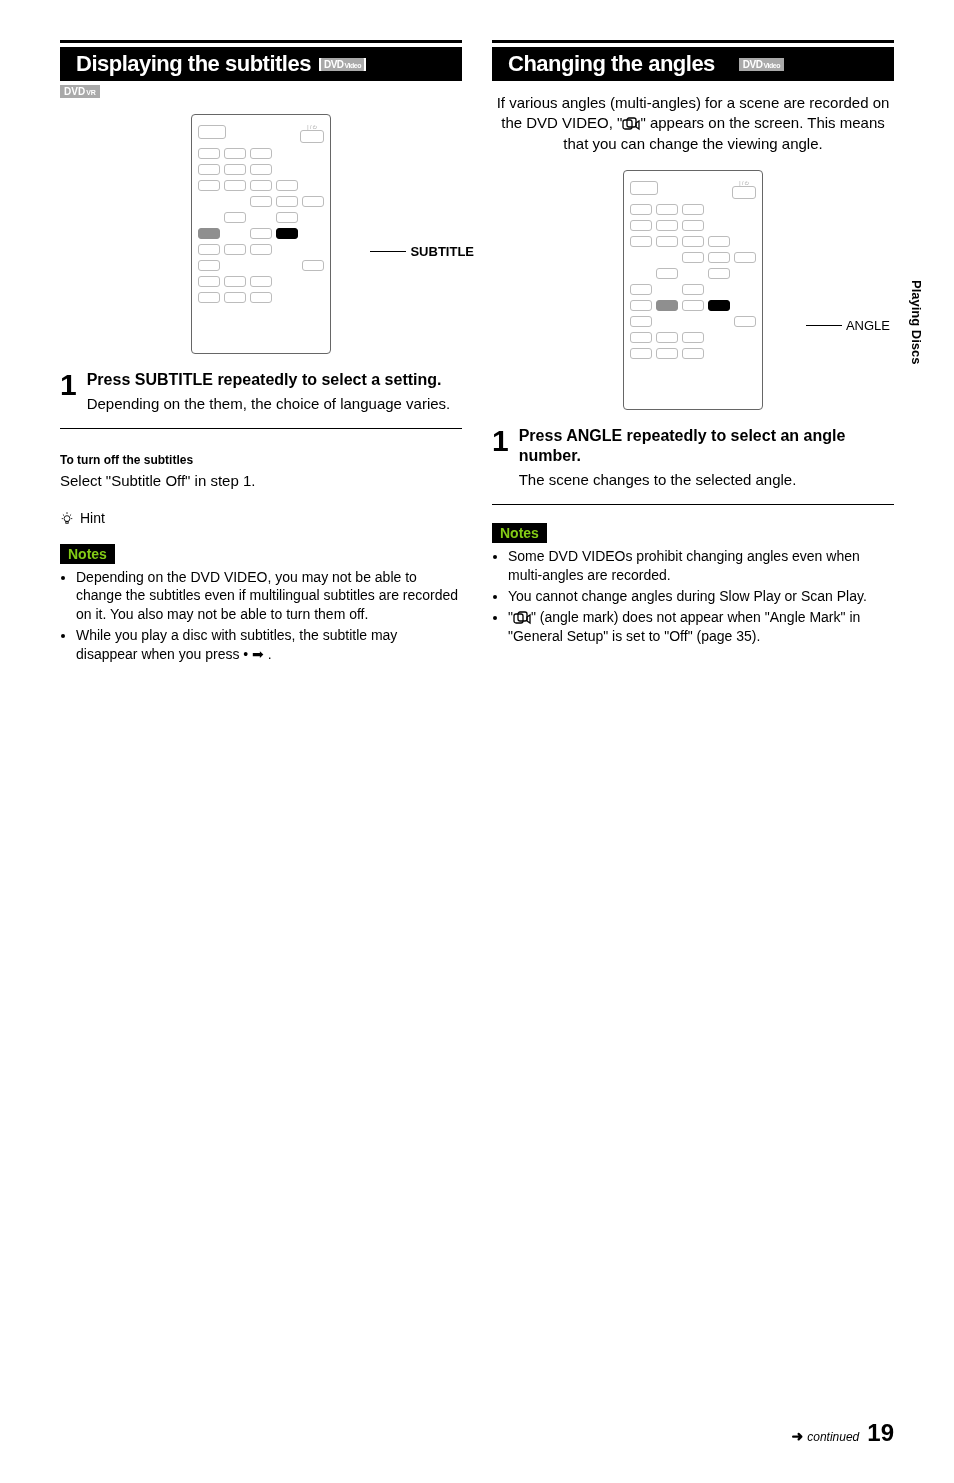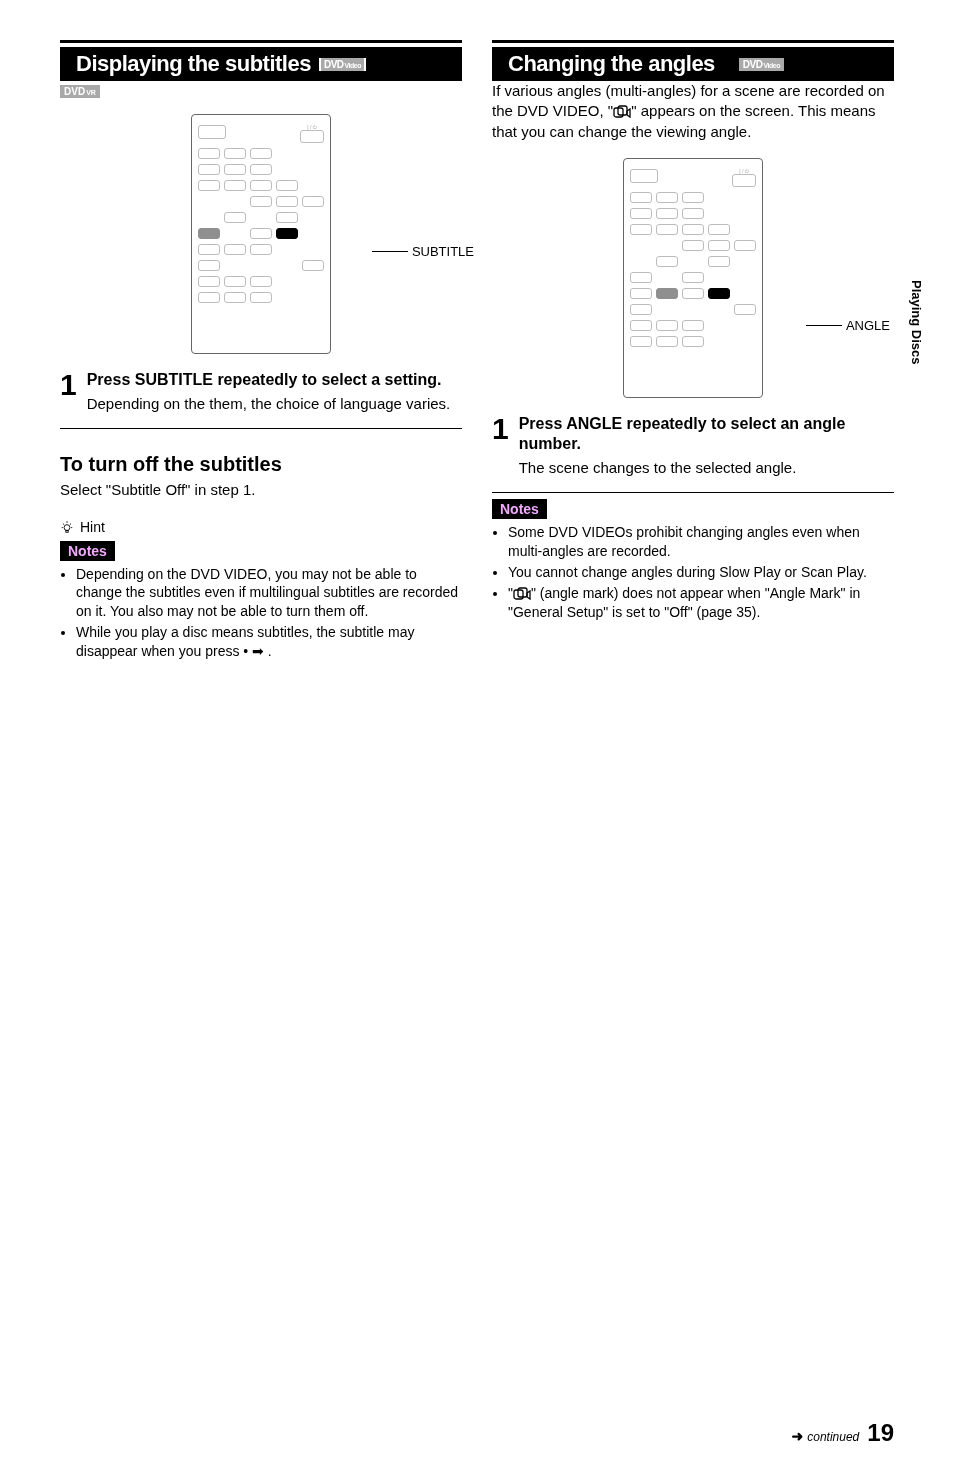--- a/index.html
+++ b/index.html
@@ -50,20 +50,22 @@
     display: inline-flex;
     align-items: baseline;
   }
   .dvd-tag .sub {
     font-size: 7px;
     margin-left: 1px;
   }
   .para {
     font-size: 15px;
     line-height: 1.35;
+    margin-top: 12px;
+    text-align: center;
   }
   .remote-wrap {
     display: flex;
     justify-content: center;
     align-items: center;
     margin: 16px 0;
     position: relative;
   }
   .remote {
     width: 140px;
@@ -123,21 +125,21 @@
   .step-body {
     font-size: 15px;
     line-height: 1.35;
     margin-top: 4px;
   }
   .step-sep {
     border-top: 1px solid #000;
     margin-top: 14px;
   }
   .subheading {
-    font-size: 20px;
+    font-size: 12px;
     font-weight: bold;
     margin-top: 24px;
   }
   .body-text {
     font-size: 15px;
     line-height: 1.35;
     margin-top: 4px;
   }
   .hint-row {
     display: flex;
@@ -145,25 +147,25 @@
     gap: 6px;
     margin-top: 18px;
   }
   .hint-label {
     font-size: 14px;
     font-weight: normal;
   }
   .notes-badge {
     display: inline-block;
     background: #000;
-    color: #f0abfc;
+    color: #84cc16;
     font-size: 14px;
     font-weight: bold;
     padding: 2px 8px;
-    margin-top: 6px;
+    margin-top: 18px;
   }
   .bullets {
     list-style: disc;
     padding-left: 16px;
     margin-top: 4px;
   }
   .bullets li {
     font-size: 14px;
     line-height: 1.35;
     margin-bottom: 2px;
@@ -285,21 +287,21 @@
             <div class="r-btn"></div>
             <div class="r-btn"></div>
             <div class="r-btn"></div>
           </div>
         <div class="r-row">
             <div class="r-btn"></div>
             <div class="r-btn"></div>
             <div class="r-btn"></div>
           </div>
       </div>
-      <div class="callout" style="right:-12px; top:130px;">
+      <div class="callout" style="right:-12px; top:130px;font-weight:bold;">
         <div class="callout-line"></div>
         <span>SUBTITLE</span>
       </div>
     </div>
 
     <div class="step-row">
       <div class="step-num">1</div>
       <div>
         <div class="step-title">Press SUBTITLE repeatedly to select a setting.</div>
         <div class="step-body">Depending on the them, the choice of language varies.</div>
@@ -319,21 +321,21 @@
         <line x1="3" y1="13" x2="5" y2="13" stroke="#000" stroke-width="1.5"></line>
         <line x1="19" y1="13" x2="21" y2="13" stroke="#000" stroke-width="1.5"></line>
         <rect x="10" y="18" width="4" height="3" fill="none" stroke="#000" stroke-width="1.5"></rect>
       </svg>
       <span class="hint-label">Hint</span>
     </div>
 
     <div class="notes-badge">Notes</div>
     <ul class="bullets">
       <li>Depending on the DVD VIDEO, you may not be able to change the subtitles even if multilingual subtitles are recorded on it. You also may not be able to turn them off.</li>
-      <li><span>While you play a disc means subtitles, the subtitle may disappear when you press • ➡ .</span></li>
+      <li><span>While you play a disc with subtitles, the subtitle may disappear when you press • ➡ .</span></li>
     </ul>
   </div>
 
   <div class="col">
     <div class="section-divider"></div>
     <div class="section-title">
       <span>Changing the angles</span>
       <span style="width:8px;"></span>
       <span class="dvd-tag" style="background:#a9a9a9;">
         <b>DVD</b>
@@ -408,21 +410,21 @@
             <div class="r-btn"></div>
             <div class="r-btn"></div>
             <div class="r-btn"></div>
           </div>
         <div class="r-row">
             <div class="r-btn"></div>
             <div class="r-btn"></div>
             <div class="r-btn"></div>
           </div>
       </div>
-      <div class="callout" style="right:4px; top:160px;">
+      <div class="callout" style="right:4px; top:148px;">
         <div class="callout-line"></div>
         <span>ANGLE</span>
       </div>
     </div>
 
     <div class="step-row">
       <div class="step-num">1</div>
       <div>
         <div class="step-title">Press ANGLE repeatedly to select an angle number.</div>
         <div class="step-body">The scene changes to the selected angle.</div>

